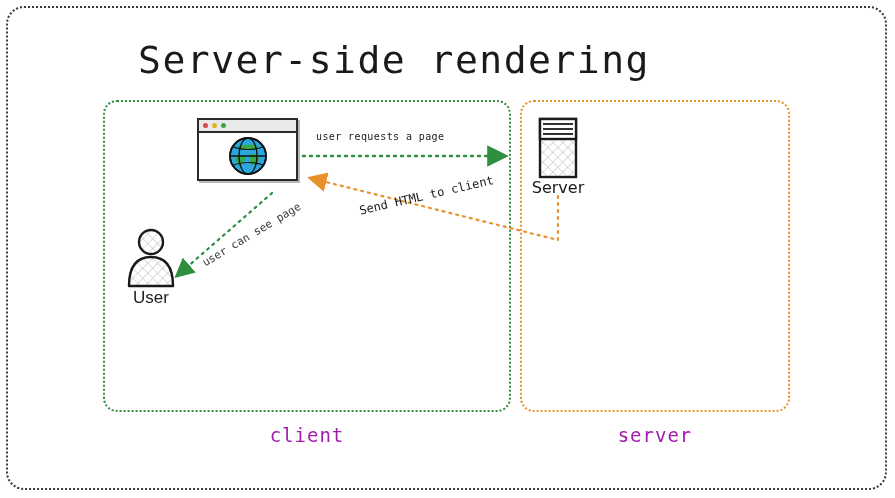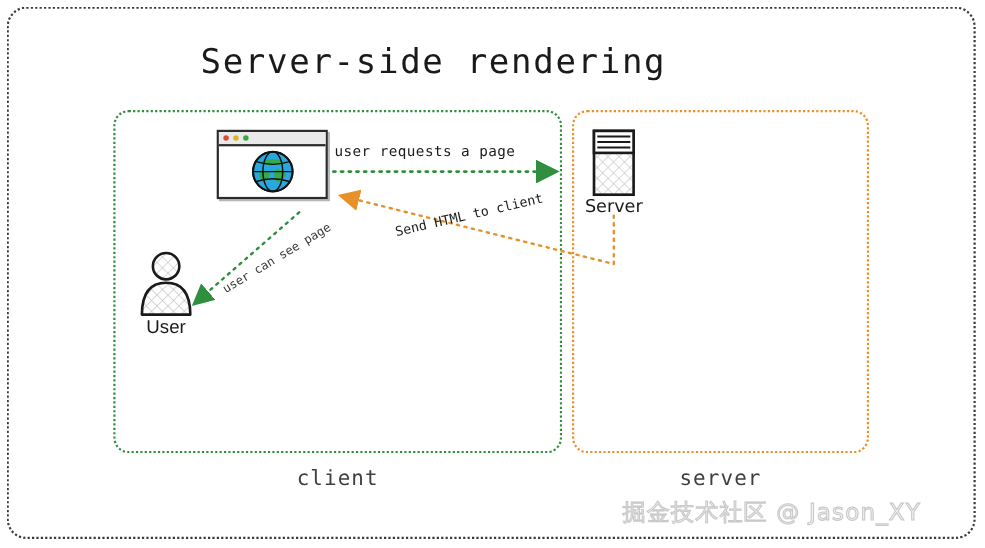--- a/index.html
+++ b/index.html
@@ -30,21 +30,21 @@
     border-radius: 18px;
     box-sizing: border-box;
   }
   .diagram-title {
     position: absolute;
     left: 0;
     top: 38px;
     width: 788px;
     text-align: center;
     font-family: "DejaVu Sans Mono", monospace;
-    font-size: 31px;
+    font-size: 38px;
     letter-spacing: 1.5px;
     color: #1a1a1a;
   }
   
   .zone {
     position: absolute;
     box-sizing: border-box;
     border-radius: 14px;
   }
   .zone-client {
@@ -58,21 +58,21 @@
     left: 520px;
     top: 100px;
     width: 270px;
     height: 312px;
     border: 2px dotted #e8912a;
   }
   .zone-label {
     position: absolute;
     font-family: "DejaVu Sans Mono", monospace;
     font-size: 19px;
-    color: #404040;
+    color: #a21caf;
     letter-spacing: 1px;
   }
   .zone-label-client { left: 103px; top: 424px; width: 408px; text-align: center; }
   .zone-label-server { left: 520px; top: 424px; width: 270px; text-align: center; }
 
   
   .browser {
     position: absolute;
     left: 197px;
     top: 118px;
@@ -126,21 +126,21 @@
     color: #1a1a1a;
   }
 
   
   .edge-label {
     position: absolute;
     font-family: "DejaVu Sans Mono", monospace;
     color: #1a1a1a;
     white-space: pre;
   }
-  .label-request { left: 304px; top: 131px; font-size: 13px; letter-spacing: 0.4px; }
+  .label-request { left: 316px; top: 131px; font-size: 10px; letter-spacing: 0.4px; }
   .label-fetch {
     left: 604px; top: 131px; font-size: 10.5px; line-height: 14px;
     text-align: center;
   }
   .label-sendhtml {
     left: 358px; top: 204px; font-size: 12px;
     transform: rotate(-13deg);
     transform-origin: left top;
   }
   .label-seepage {
@@ -240,15 +240,14 @@
     <path d="M558 196 L558 240 L322 181" fill="none" stroke="#e8912a" stroke-width="2.2" stroke-dasharray="2 5" stroke-linecap="round" marker-end="url(#arrow-orange)"></path>
 
     <line x1="272" y1="193" x2="186" y2="268" stroke="#2f8f3e" stroke-width="2.2" stroke-dasharray="2 5" stroke-linecap="round" marker-end="url(#arrow-green)"></line>
   </svg>
 
   <div class="edge-label label-request">user requests a page</div>
   <div class="edge-label label-sendhtml">Send HTML to client</div>
   <div class="edge-label label-seepage">user can see page</div>
 
 
-  <div class="watermark">掘金技术社区 @ Jason_XY</div>
 
 </div>
 
 </body></html>

